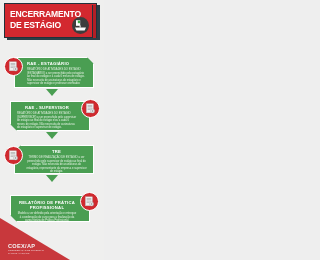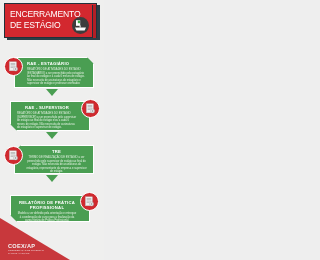--- a/index.html
+++ b/index.html
@@ -36,21 +36,21 @@
     position:absolute; right:-0px; top:1px;
     width:4px; height:33px;
     background:#b21f26;
     border-left:1px solid #22313a;
   }
   .header-title {
     position:absolute; left:5px; top:5px;
     width:62px;
     color:#ffffff;
     font-size:8.6px;
-    font-weight:normal;
+    font-weight:bold;
     line-height:10.5px;
     letter-spacing:-0.2px;
     text-transform:uppercase;
     font-stretch:condensed;
   }
   .brand-badge {
     position:absolute; right:7px; bottom:3px;
     width:17px; height:17px;
     border-radius:50%;
     background:#3d3d3d;

